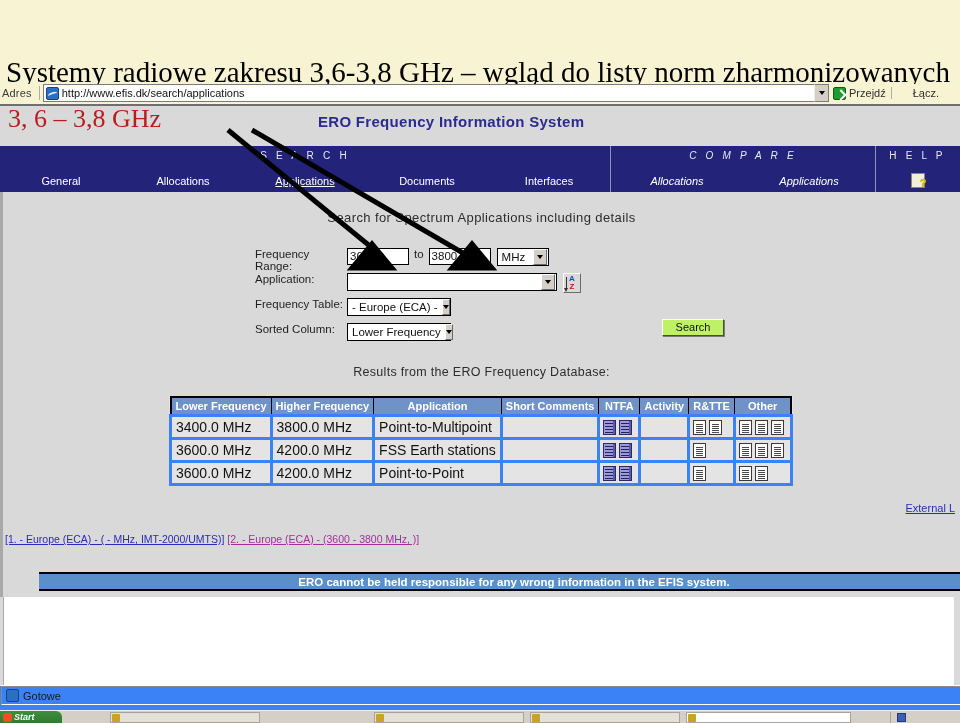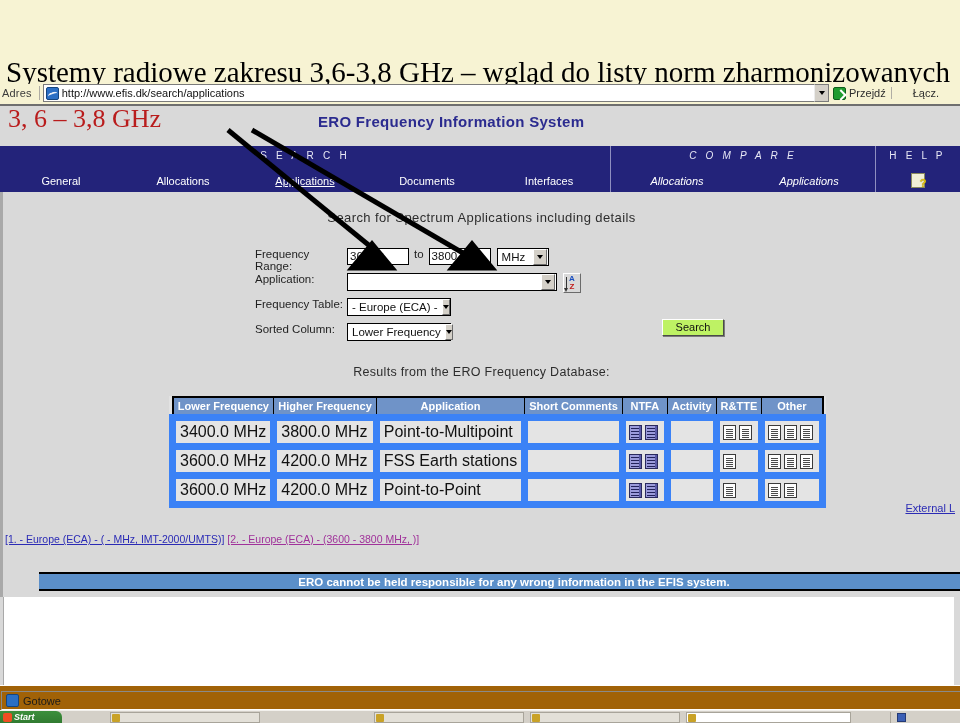--- a/index.html
+++ b/index.html
@@ -172,22 +172,22 @@
   #rtable {
     position:absolute; left:166px; top:204px;
     border-collapse:collapse; background:#e2e2e2;
     border:2px solid #000;
   }
   #rtable th {
     background:#6f93c8; color:#fff; font-size:11px; font-weight:bold;
     padding:2px 4px; border:1px solid #000; white-space:nowrap; text-align:center;
   }
   #rtable td {
-    background:#e4e4e4; font-size:16px; color:#111;
-    padding:2px 4px; border:7px solid #3b82f6; height:20px; white-space:nowrap;
+    background:#e4e4e4; font-size:14px; color:#111;
+    padding:2px 4px; border:3px solid #3b82f6; height:20px; white-space:nowrap;
   }
   #rtable td.icons { text-align:left; padding:1px 3px; }
   .ic { display:inline-block; width:13px; height:15px; margin-right:3px; vertical-align:middle; position:relative; }
   .ic-book { background:#9b9bdb; border:1px solid #2a2a5e; }
   .ic-book:before{content:"";position:absolute;left:1px;top:2px;width:8px;height:1px;background:#23235c;box-shadow:0 3px 0 #23235c,0 6px 0 #23235c,0 9px 0 #23235c;}
   .ic-book:after{content:"";position:absolute;right:0;top:0;bottom:0;width:2px;background:#5a5aa8;}
   .ic-doc { background:#fdfdfd; border:1px solid #3a3a3a; }
   .ic-doc:before{content:"";position:absolute;left:2px;top:3px;width:7px;height:1px;background:#4a4a4a;box-shadow:0 2px 0 #4a4a4a,0 4px 0 #4a4a4a,0 6px 0 #4a4a4a,0 8px 0 #4a4a4a;}
 
   
@@ -209,22 +209,22 @@
   
   #lower-fill {
     position:absolute; left:0; top:597px; width:960px; height:88px; background:#fff;
   }
   #lower-fill .leftcol { position:absolute; left:0; top:0; width:4px; height:88px; background:#d9d9d9; border-right:1px solid #a9a9a9;}
   #lower-fill .rightcol { position:absolute; right:0; top:0; width:6px; height:88px; background:#d9d9d9; }
 
   
   #statusbar {
     position:absolute; left:0; top:685px; width:960px; height:25px;
-    background:#a16207; border-top:1px solid #fff;
-    display:flex; align-items:flex-end; font-size:11px; color:#1a1a1a;
+    background:#3b82f6; border-top:1px solid #fff;
+    display:flex; align-items:flex-start; font-size:11px; color:#1a1a1a;
   }
   .sb-pane {
     height:19px; margin:0 1px; border:1px solid;
     border-color:#8a8a8a #fff #fff #8a8a8a;
     display:flex; align-items:center; padding:0 4px;
   }
   #sb-main { flex:0 0 1010px; width:1010px; }
   #sb-ie-icon { width:13px;height:13px;background:#2b6fc4;border:1px solid #15457f;border-radius:2px;margin-right:4px;flex:0 0 auto;}
 
   

